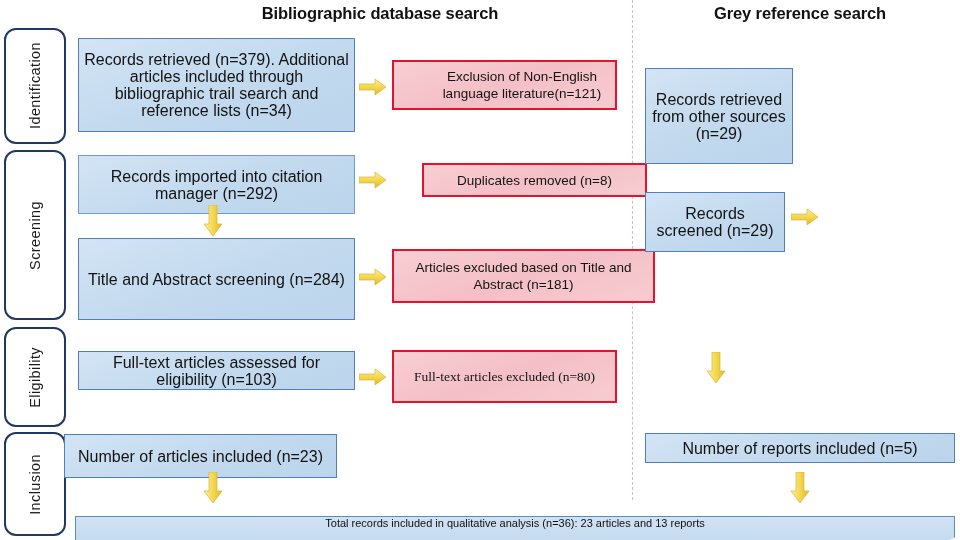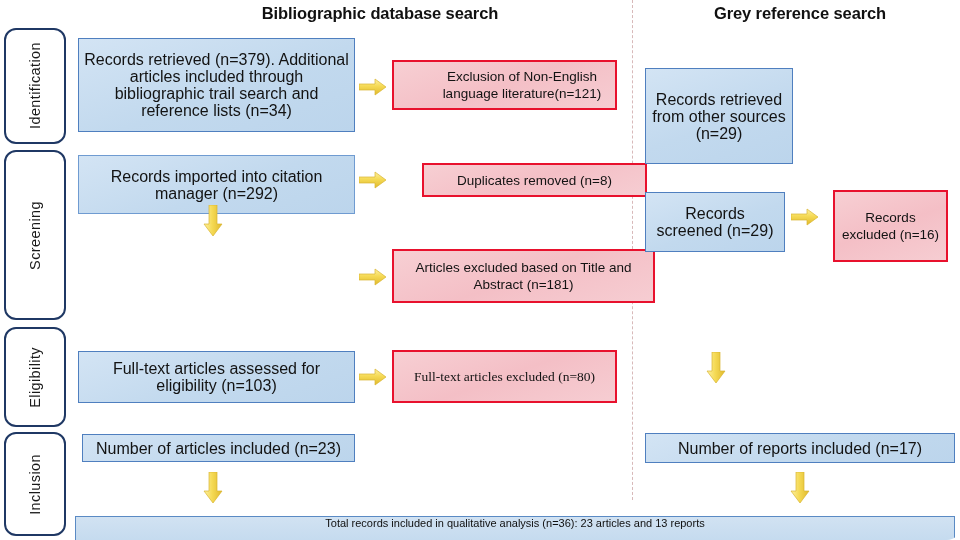--- a/index.html
+++ b/index.html
@@ -166,46 +166,49 @@
         <linearGradient id="ag2" x1="0" y1="0" x2="1" y2="0">
           <stop offset="0%" stop-color="#fdf0a0"></stop>
           <stop offset="45%" stop-color="#f5da55"></stop>
           <stop offset="100%" stop-color="#e0b92c"></stop>
         </linearGradient>
       </defs>
       <path d="M6 0 L14 0 L14 19 L19 19 L10 31 L1 19 L6 19 Z" fill="url(#ag2)" stroke="#d9b430" stroke-width="0.7"></path>
     </svg>
   </div>
 
+  <div class="abs box-blue" style="left:78px; top:238px; width:277px; height:82px;">
+    <span>Title and Abstract screening (n=284)</span>
+  </div>
 
   <div class="abs arrow-right" style="left:359px; top:268px; width:28px; height:18px;">
     <svg width="28" height="18" viewBox="0 0 28 18">
       <path d="M0 6 L16 6 L16 1 L27 9 L16 17 L16 12 L0 12 Z" fill="url(#ag1)" stroke="#d9b430" stroke-width="0.7"></path>
     </svg>
   </div>
 
   <div class="abs box-red" style="left:392px; top:249px; width:263px; height:54px;">
     <span>Articles excluded based on Title and Abstract (n=181)</span>
   </div>
 
-  <div class="abs box-blue" style="left:78px; top:351px; width:277px; height:52px;">
+  <div class="abs box-blue" style="left:78px; top:351px; width:277px; height:39px;">
     <span>Full-text articles assessed for eligibility (n=103)</span>
   </div>
 
   <div class="abs arrow-right" style="left:359px; top:368px; width:28px; height:18px;">
     <svg width="28" height="18" viewBox="0 0 28 18">
       <path d="M0 6 L16 6 L16 1 L27 9 L16 17 L16 12 L0 12 Z" fill="url(#ag1)" stroke="#d9b430" stroke-width="0.7"></path>
     </svg>
   </div>
 
   <div class="abs box-red" style="left:392px; top:350px; width:225px; height:53px;font-family:Liberation Serif, serif;">
     <span>Full-text articles excluded (n=80)</span>
   </div>
 
-  <div class="abs box-blue" style="left:82px; top:434px; width:273px; height:28px;">
+  <div class="abs box-blue" style="left:64px; top:434px; width:273px; height:44px;">
     <span>Number of articles included (n=23)</span>
   </div>
 
   <div class="abs arrow-down" style="left:203px; top:472px; width:20px; height:32px;">
     <svg width="20" height="32" viewBox="0 0 20 32">
       <path d="M6 0 L14 0 L14 19 L19 19 L10 31 L1 19 L6 19 Z" fill="url(#ag2)" stroke="#d9b430" stroke-width="0.7"></path>
     </svg>
   </div>
 
   <div class="abs box-blue" style="left:645px; top:36px; width:148px; height:96px;margin-top:32px;">
@@ -215,32 +218,29 @@
   <div class="abs box-blue" style="left:645px; top:192px; width:140px; height:60px;">
     <span>Records screened (n=29)</span>
   </div>
 
   <div class="abs arrow-right" style="left:791px; top:208px; width:28px; height:18px;">
     <svg width="28" height="18" viewBox="0 0 28 18">
       <path d="M0 6 L16 6 L16 1 L27 9 L16 17 L16 12 L0 12 Z" fill="url(#ag1)" stroke="#d9b430" stroke-width="0.7"></path>
     </svg>
   </div>
 
-  <div class="abs box-red" style="left:833px; top:190px; width:115px; height:72px;">
-    <span>Records excluded (n=16)</span>
-  </div>
 
   <div class="abs arrow-down" style="left:706px; top:352px; width:20px; height:32px;">
     <svg width="20" height="32" viewBox="0 0 20 32">
       <path d="M6 0 L14 0 L14 19 L19 19 L10 31 L1 19 L6 19 Z" fill="url(#ag2)" stroke="#d9b430" stroke-width="0.7"></path>
     </svg>
   </div>
 
   <div class="abs box-blue" style="left:645px; top:433px; width:310px; height:30px;">
-    <span>Number of reports included  (n=17)</span>
+    <span>Number of reports included  (n=5)</span>
   </div>
 
   <div class="abs arrow-down" style="left:790px; top:472px; width:20px; height:32px;">
     <svg width="20" height="32" viewBox="0 0 20 32">
       <path d="M6 0 L14 0 L14 19 L19 19 L10 31 L1 19 L6 19 Z" fill="url(#ag2)" stroke="#d9b430" stroke-width="0.7"></path>
     </svg>
   </div>
 
   <div class="abs box-total" style="left:75px; top:505px; width:880px; height:31px;">
     <span>Total records included in qualitative analysis (n=36): 23 articles and 13 reports</span>

